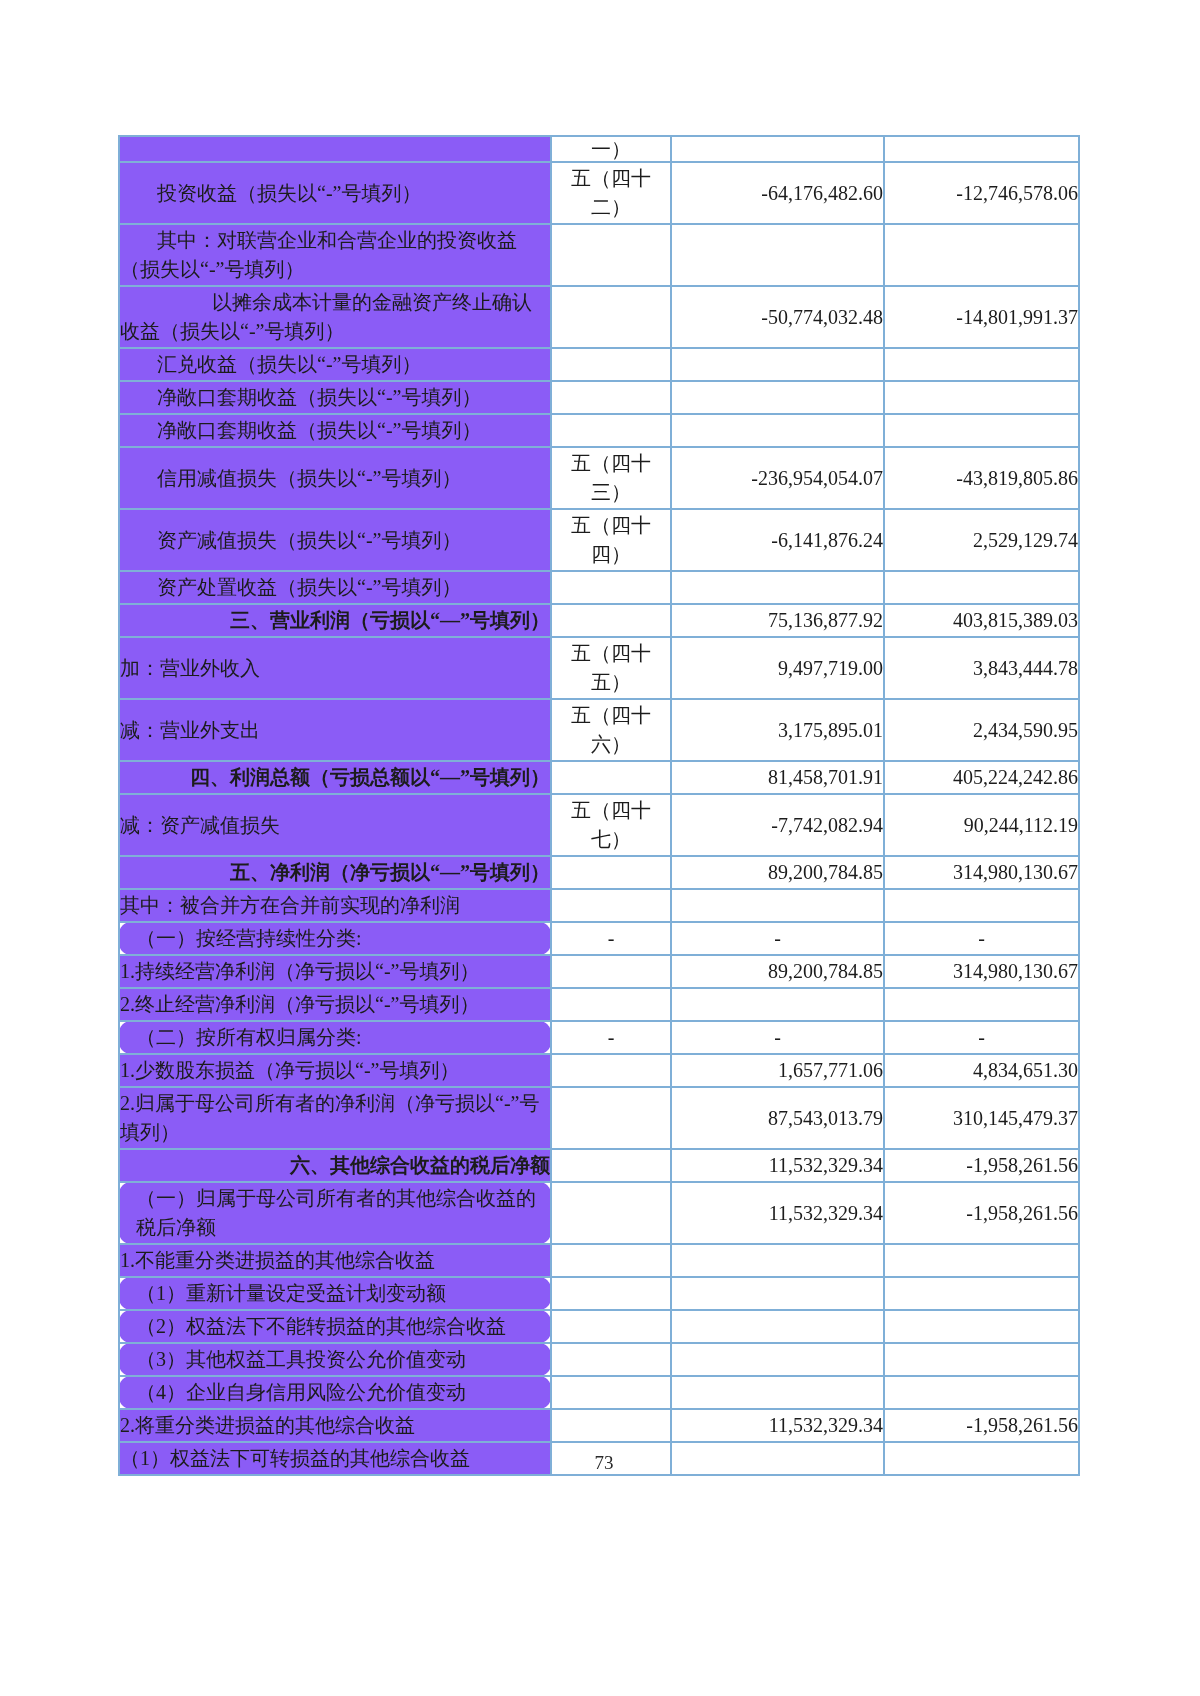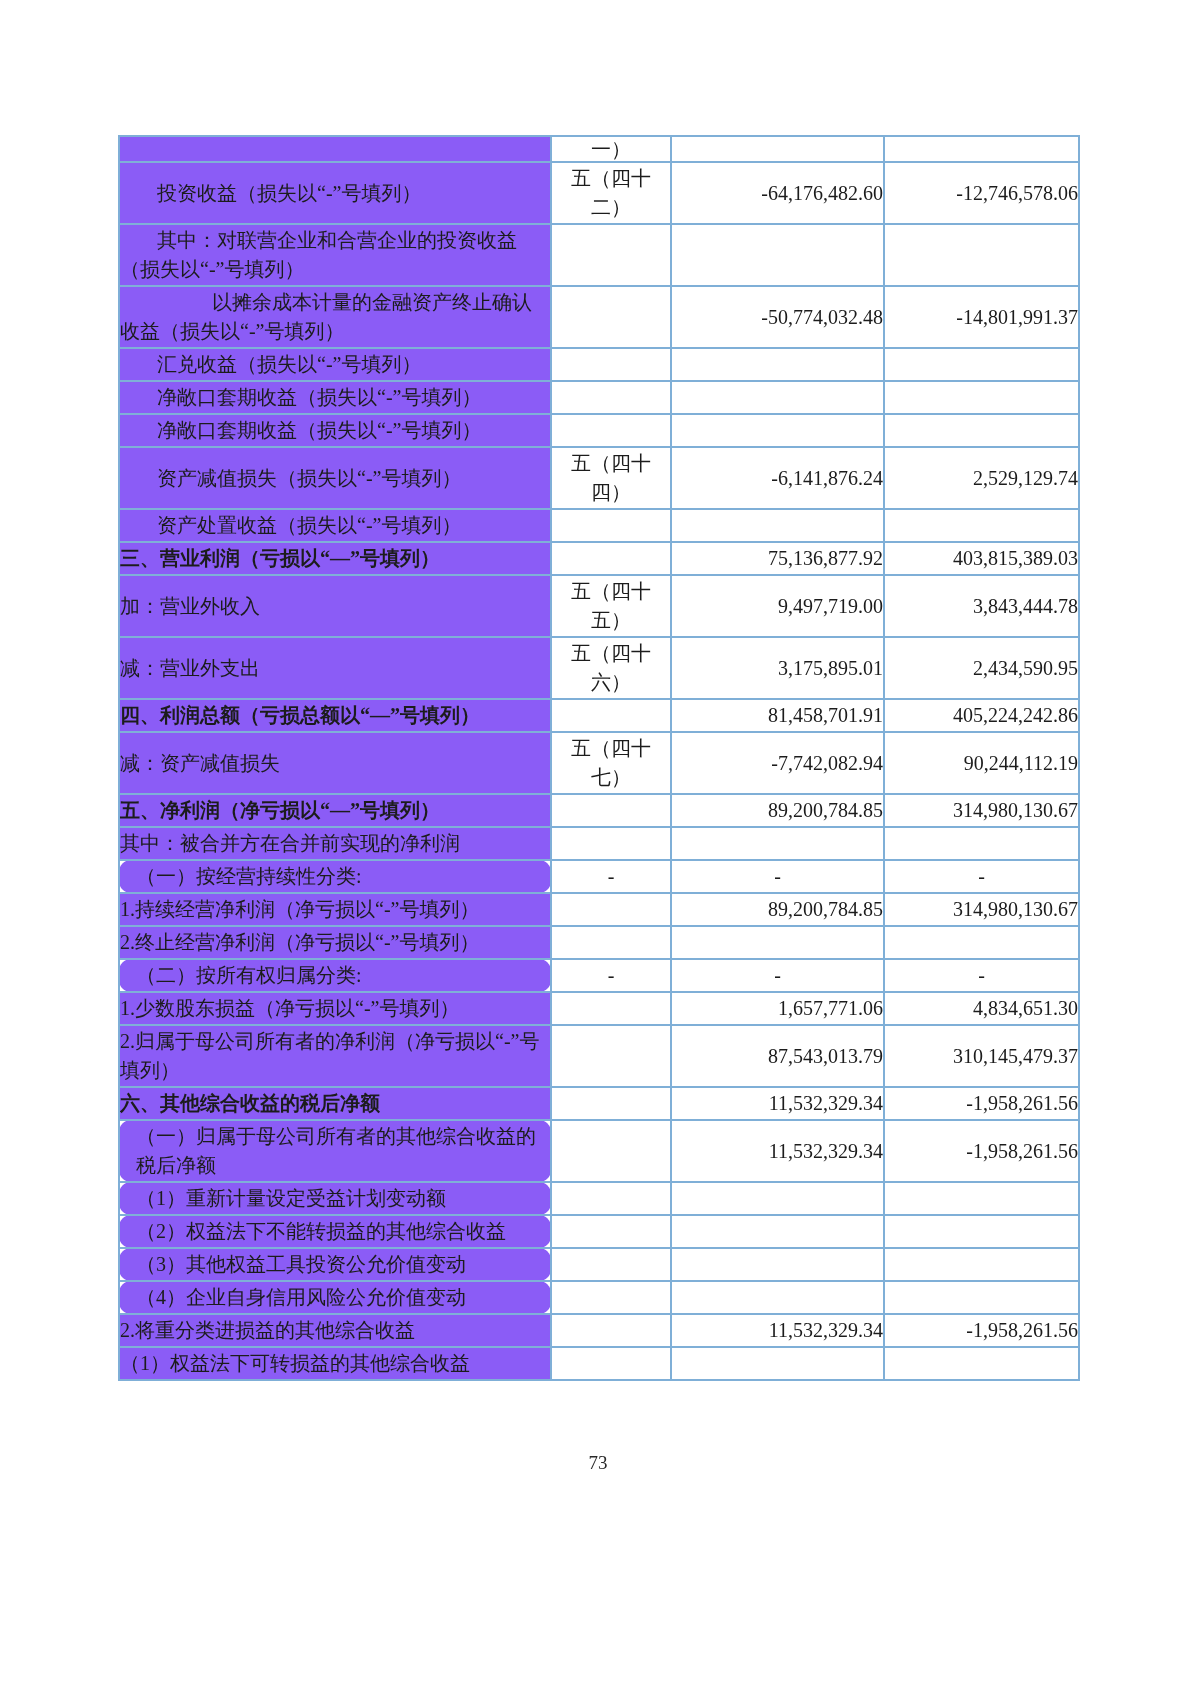--- a/index.html
+++ b/index.html
@@ -53,35 +53,37 @@
     text-align: right;
     padding-right: 12px;
     font-variant-numeric: tabular-nums;
   }
   td.c-num.center {
     text-align: center;
     padding-right: 0;
   }
   tr.bold td.c-item {
     font-weight: bold;
+    text-align: right;
   }
   tr.partial td {
     line-height: 22px;
   }
   .ind-a { text-indent: 37px; }
   .ind-b { text-indent: 92px; }
   .ind-s { padding-left: 16px !important; border-radius: 12px; }
   .page-number {
     position: absolute;
     left: 118px;
     top: 1452px;
     width: 960px;
     text-align: center;
     font-size: 19px;
     color: #2a2a2a;
+    padding-left: 6px;
   }
 </style>
 </head>
 <body>
 
 <div class="page">
 
   <div class="table-wrap">
     <table class="fin">
       <colgroup>
@@ -127,20 +129,26 @@
             <td class="c-num"></td>
             <td class="c-num"></td>
           </tr>
           <tr>
             <td class="c-item ind-a">净敞口套期收益（损失以“-”号填列）</td>
             <td class="c-note"></td>
             <td class="c-num"></td>
             <td class="c-num"></td>
           </tr>
           <tr>
+            <td class="c-item ind-a">信用减值损失（损失以“-”号填列）</td>
+            <td class="c-note">五（四十三）</td>
+            <td class="c-num">-236,954,054.07</td>
+            <td class="c-num">-43,819,805.86</td>
+          </tr>
+          <tr>
             <td class="c-item ind-a">资产减值损失（损失以“-”号填列）</td>
             <td class="c-note">五（四十四）</td>
             <td class="c-num">-6,141,876.24</td>
             <td class="c-num">2,529,129.74</td>
           </tr>
           <tr>
             <td class="c-item ind-a">资产处置收益（损失以“-”号填列）</td>
             <td class="c-note"></td>
             <td class="c-num"></td>
             <td class="c-num"></td>
@@ -229,20 +237,26 @@
             <td class="c-num">11,532,329.34</td>
             <td class="c-num">-1,958,261.56</td>
           </tr>
           <tr>
             <td class="c-item ind-s">（一）归属于母公司所有者的其他综合收益的税后净额</td>
             <td class="c-note"></td>
             <td class="c-num">11,532,329.34</td>
             <td class="c-num">-1,958,261.56</td>
           </tr>
           <tr>
+            <td class="c-item">1.不能重分类进损益的其他综合收益</td>
+            <td class="c-note"></td>
+            <td class="c-num"></td>
+            <td class="c-num"></td>
+          </tr>
+          <tr>
             <td class="c-item ind-s">（1）重新计量设定受益计划变动额</td>
             <td class="c-note"></td>
             <td class="c-num"></td>
             <td class="c-num"></td>
           </tr>
           <tr>
             <td class="c-item ind-s">（2）权益法下不能转损益的其他综合收益</td>
             <td class="c-note"></td>
             <td class="c-num"></td>
             <td class="c-num"></td>

